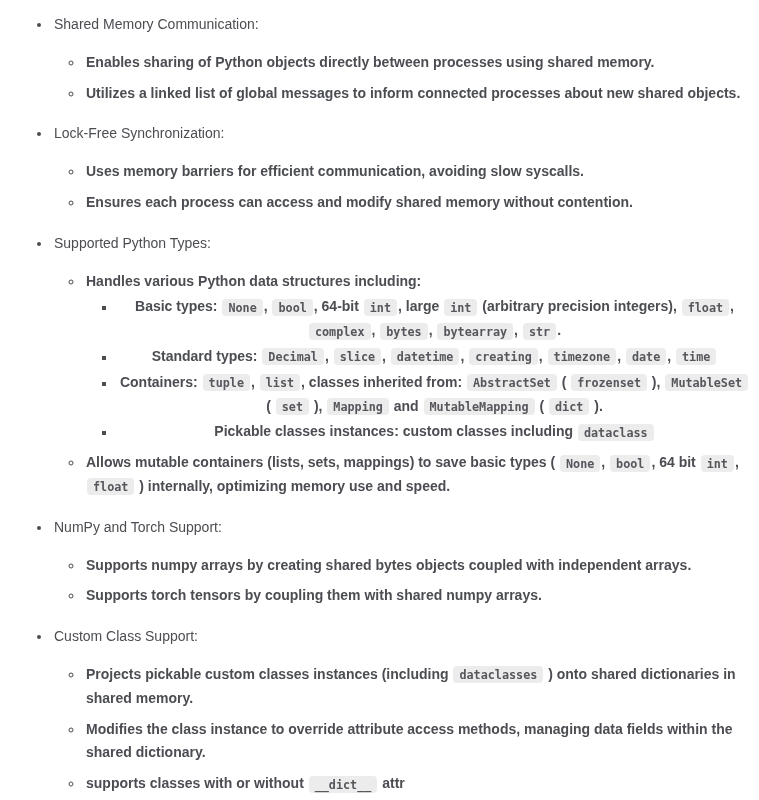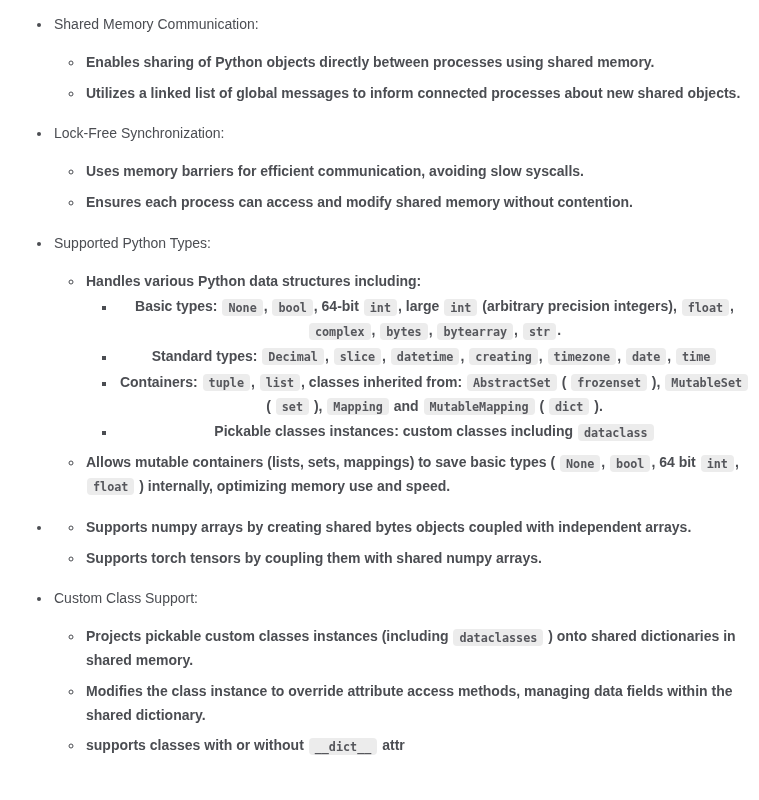--- a/index.html
+++ b/index.html
@@ -59,21 +59,21 @@
         </ul></li>
       <li><span><span>Supported Python Types:</span></span><ul class="l2">
           <li><span><span>Handles various Python data structures including:</span></span><ul class="l3">
               <li><span><span>Basic types: </span><code>None</code><span>, </span><code>bool</code><span>, 64-bit </span><code>int</code><span>, large </span><code>int</code><span> (arbitrary precision integers), </span><code>float</code><span>, </span><code>complex</code><span>, </span><code>bytes</code><span>, </span><code>bytearray</code><span>, </span><code>str</code><span>.</span></span></li>
               <li><span><span>Standard types: </span><code>Decimal</code><span>, </span><code>slice</code><span>, </span><code>datetime</code><span>, </span><code>creating</code><span>, </span><code>timezone</code><span>, </span><code>date</code><span>, </span><code>time</code></span></li>
               <li><span><span>Containers: </span><code>tuple</code><span>, </span><code>list</code><span>, classes inherited from: </span><code>AbstractSet</code><span> ( </span><code>frozenset</code><span> ), </span><code>MutableSet</code><span> ( </span><code>set</code><span> ), </span><code>Mapping</code><span> and </span><code>MutableMapping</code><span> ( </span><code>dict</code><span> ).</span></span></li>
               <li><span><span>Pickable classes instances: custom classes including </span><code>dataclass</code></span></li>
             </ul></li>
           <li><span><span>Allows mutable containers (lists, sets, mappings) to save basic types ( </span><code>None</code><span>, </span><code>bool</code><span>, 64 bit </span><code>int</code><span>, </span><code>float</code><span> ) internally, optimizing memory use and speed.</span></span></li>
         </ul></li>
-      <li><ul class="l2">
+      <li><span><span>NumPy and Torch Support:</span></span><ul class="l2">
           <li><span><span>Supports numpy arrays by creating shared bytes objects coupled with independent arrays.</span></span></li>
           <li><span><span>Supports torch tensors by coupling them with shared numpy arrays.</span></span></li>
         </ul></li>
       <li><span><span>Custom Class Support:</span></span><ul class="l2">
           <li><span><span>Projects pickable custom classes instances (including </span><code>dataclasses</code><span> ) onto shared dictionaries in shared memory.</span></span></li>
           <li><span><span>Modifies the class instance to override attribute access methods, managing data fields within the shared dictionary.</span></span></li>
           <li><span><span>supports classes with or without </span><code>__dict__</code><span> attr</span></span></li>
         </ul></li>
     </ul>
   </div>

